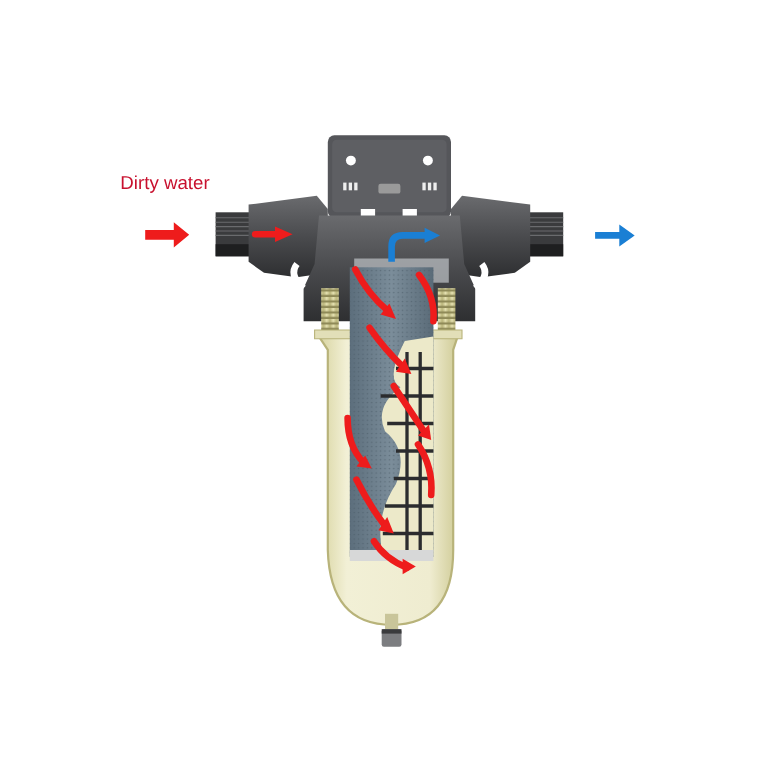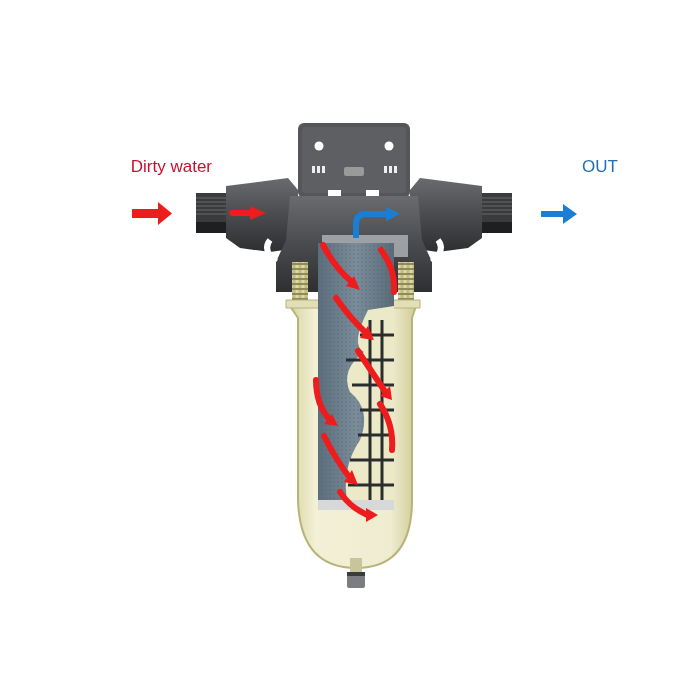--- a/index.html
+++ b/index.html
@@ -1,29 +1,28 @@
 <!DOCTYPE html>
 <html><head>
 <meta charset="utf-8">
 <style>
   html, body { margin:0; padding:0; background:#ffffff; }
   body { width:700px; height:700px; position:relative; overflow:hidden; font-family:"Liberation Sans", sans-serif; }
-  .label { position:absolute; text-align:right; font-size:17px; line-height:19px; }
+  .label { position:absolute; text-align:center; font-size:17px; line-height:19px; }
   .label-in { left:88px; top:157px; width:124px; }
   .label-out { left:494px; top:157px; width:124px; }
   svg.diagram { position:absolute; left:0; top:0; }
 </style>
 </head>
 <body>
 
 <div class="label label-in">
   <div style="color:#c8102e">Dirty water</div>
 </div>
 <div class="label label-out">
-  <div style="color:#1f6fb5">OUT</div>
 </div>
 
 <svg class="diagram" width="700" height="700" viewBox="0 0 700 700">
   <defs>
     <linearGradient id="gHousing" x1="0" y1="0" x2="0" y2="1">
       <stop offset="0" stop-color="#6a6b6e"></stop>
         <stop offset="0.5" stop-color="#4a4b4e"></stop>
         <stop offset="1" stop-color="#2e2f31"></stop>
     </linearGradient>
     <linearGradient id="gBowl" x1="0" y1="0" x2="1" y2="0">

